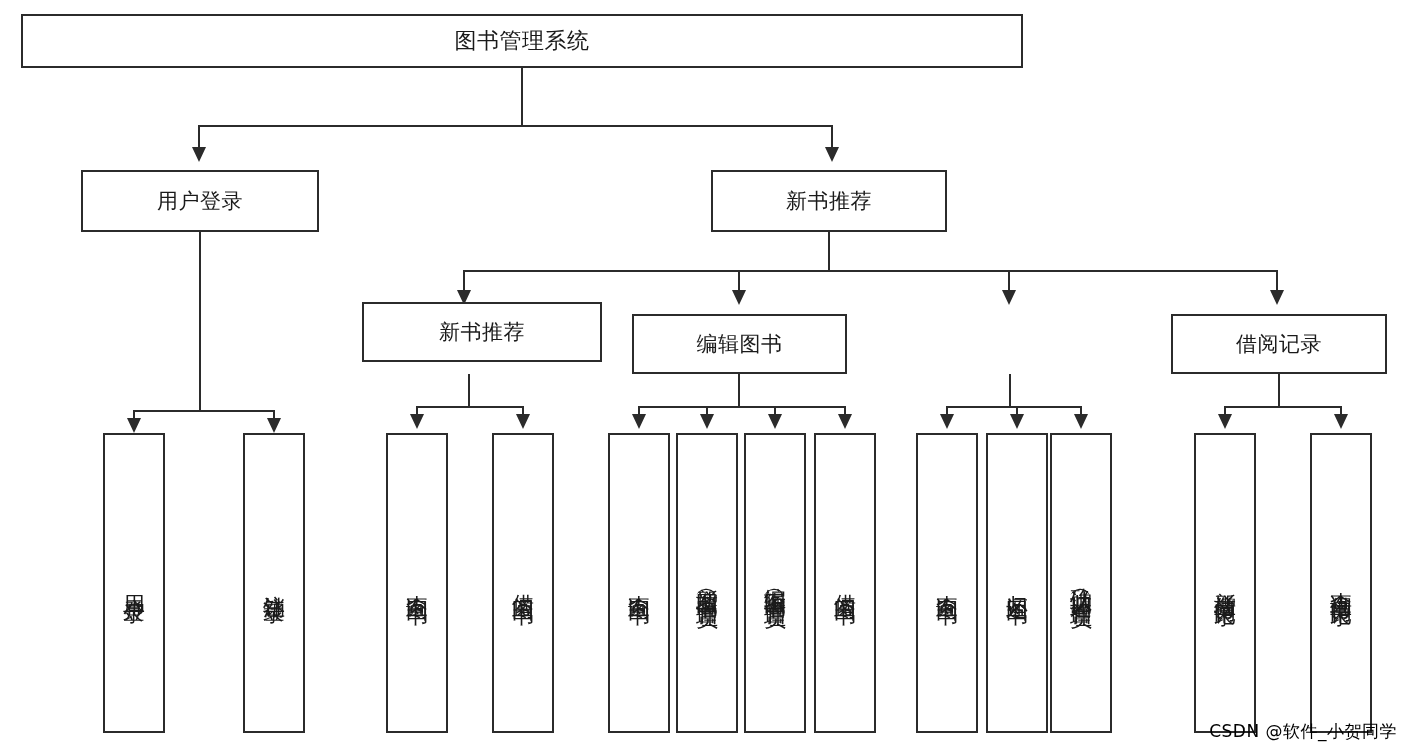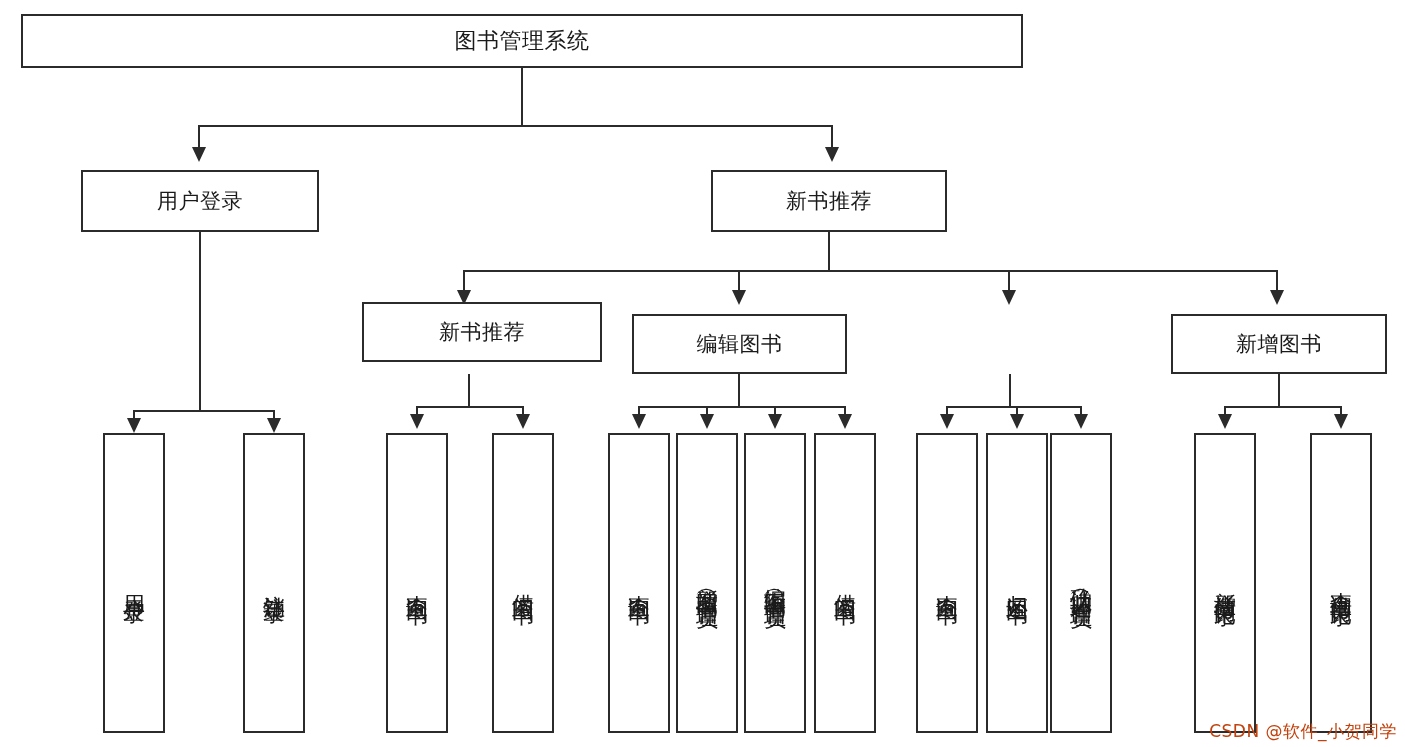--- a/index.html
+++ b/index.html
@@ -68,21 +68,21 @@
     height: 0;
     border-left: 7px solid transparent;
     border-right: 7px solid transparent;
     border-top: 15px solid #2b2b2b;
   }
   #watermark {
     position: absolute;
     right: 8px;
     bottom: 4px;
     font-size: 17px;
-    color: #c2410c;
+    color: #000000;
     letter-spacing: 0.5px;
     white-space: nowrap;
     user-select: none;
   }
 </style>
 </head>
 <body>
 
 <div id="canvas">
 
@@ -126,21 +126,21 @@
   <div class="node h-node" style="left:362px; top:302px; width:240px; height:60px;">
     <span class="node-label">新书推荐</span>
   </div>
 
   <div class="node h-node" style="left:632px; top:314px; width:215px; height:60px;">
     <span class="node-label">编辑图书</span>
   </div>
 
 
   <div class="node h-node" style="left:1171px; top:314px; width:216px; height:60px;">
-    <span class="node-label">新增图书</span>
+    <span class="node-label">借阅记录</span>
   </div>
 
   <div class="edge edge-v" style="left:468px; top:374px; width:2px; height:34px;"></div>
   <div class="edge edge-h" style="left:416px; top:406px; width:108px; height:2px;"></div>
   <div class="edge edge-v" style="left:416px; top:406px; width:2px; height:10px;"></div>
   <div class="edge edge-v" style="left:522px; top:406px; width:2px; height:10px;"></div>
   <div class="arrow" style="left:410px; top:414px;"></div>
   <div class="arrow" style="left:516px; top:414px;"></div>
 
   <div class="edge edge-v" style="left:738px; top:374px; width:2px; height:34px;"></div>

